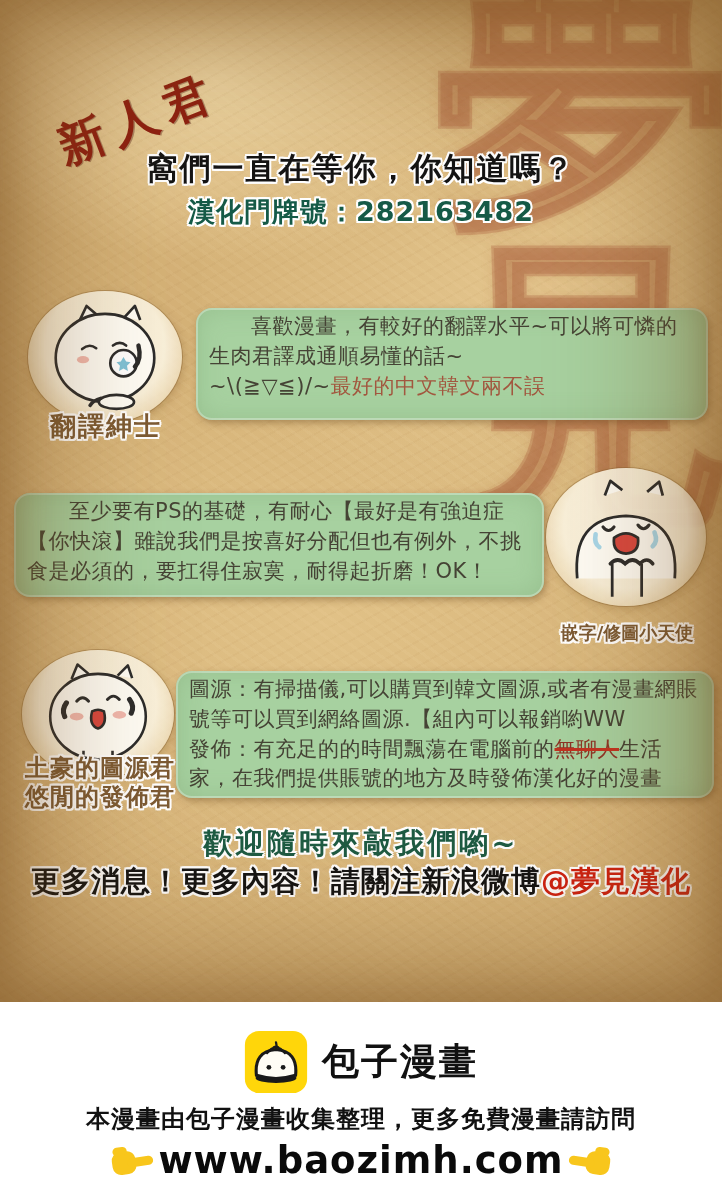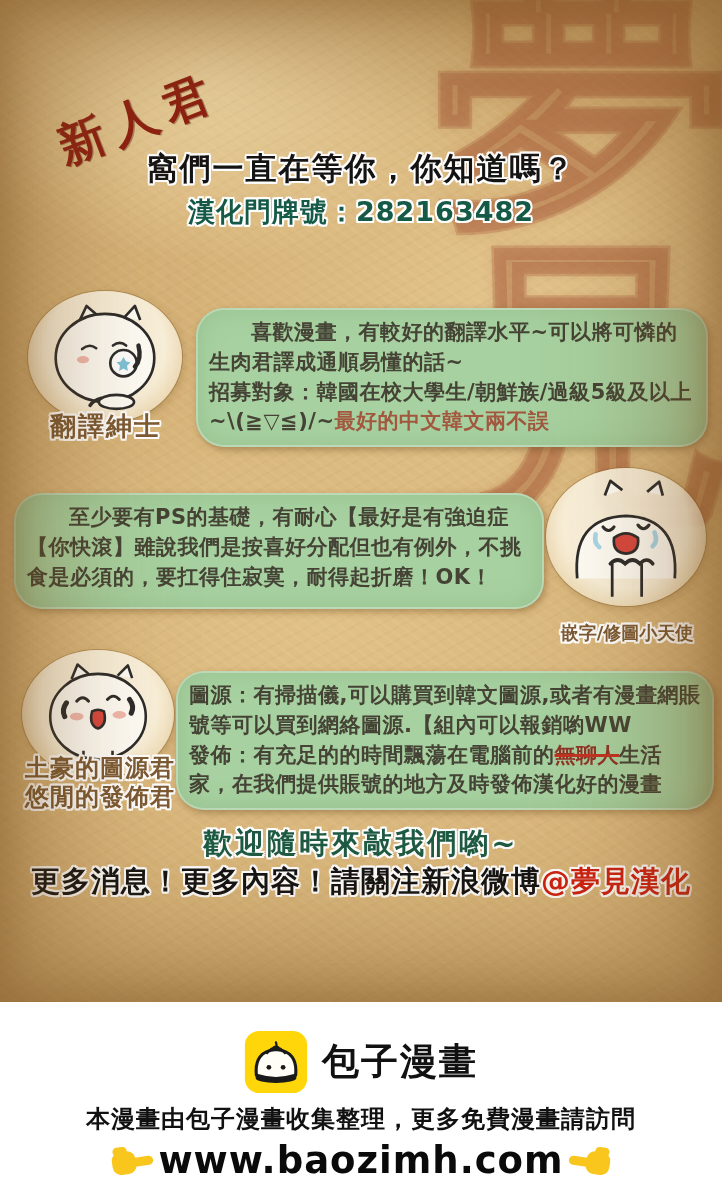--- a/index.html
+++ b/index.html
@@ -48,24 +48,24 @@
   .c1{left:28px;top:291px;width:154px;height:132px;}
   .c2{left:546px;top:468px;width:160px;height:138px;}
   .c3{left:22px;top:650px;width:152px;height:128px;}
   .char-label{position:absolute;text-align:center;font-weight:bold;color:#7c5a33;letter-spacing:2px;}
   .l1{left:18px;top:409px;width:176px;font-size:26px;}
   .l2{left:532px;top:596px;width:190px;font-size:18px;letter-spacing:0;margin-top:25px;}
   .l3a{left:4px;top:752px;width:192px;font-size:24px;letter-spacing:1px;}
   .l3b{left:4px;top:781px;width:192px;font-size:24px;letter-spacing:1px;}
 
   
-  .bubble{position:absolute;background:#a7d1a0;border-radius:28px;padding:10px 13px;
+  .bubble{position:absolute;background:#a7d1a0;border-radius:16px;padding:4px 13px;
     box-shadow:inset 0 0 0 2px rgba(255,255,255,.30), inset 0 0 26px rgba(120,160,110,.35),
                2px 3px 7px rgba(95,60,20,.38);
-    color:#454335;font-weight:bold;font-size:21px;line-height:1.42;letter-spacing:.5px;}
+    color:#454335;font-weight:normal;font-size:21px;line-height:1.42;letter-spacing:.5px;}
   .bubble p{margin:0;}
   .indent{text-indent:2em;}
   .b1{left:196px;top:308px;width:486px;min-height:104px;}
   .b2{left:14px;top:493px;width:504px;min-height:96px;}
   .b3{left:176px;top:671px;width:512px;min-height:98px;}
   .brick{color:#a2573f;}
   .struck{color:#8d3526;text-decoration:line-through;text-decoration-color:#c23220;text-decoration-thickness:3px;}
 
   
   .welcome{position:absolute;left:0;top:824px;width:100%;text-align:center;
@@ -116,21 +116,20 @@
         <path d="M96 75 l3 5 l5 1 l-4 4 l1 6 l-5 -3 l-5 3 l1 -6 l-4 -4 l5 -1 z" fill="#7ec2d8"></path>
         <path d="M113 62 q4 16 -4 24" fill="none" stroke="#2b2b2b" stroke-width="5" stroke-linecap="round"></path>
         <ellipse cx="88" cy="126" rx="20" ry="8" fill="#fffdf6" stroke="#2b2b2b" stroke-width="3"></ellipse>
         <path d="M70 122 q-8 2 -12 8" fill="none" stroke="#2b2b2b" stroke-width="4" stroke-linecap="round"></path>
       </svg>
     </div>
     <div class="char-label l1 outline-w">翻譯紳士</div>
 
     <div class="bubble b1">
       <p class="indent">喜歡漫畫，有較好的翻譯水平~可以將可憐的生肉君譯成通順易懂的話~</p>
-      <p>招募對象：韓國在校大學生/朝鮮族/過級5級及以上</p>
       <p><span>~\(≧▽≦)/~</span><span class="brick">最好的中文韓文兩不誤</span></p>
     </div>
 
     <div class="bubble b2">
       <p class="indent">至少要有PS的基礎，有耐心【最好是有強迫症【你快滾】雖說我們是按喜好分配但也有例外，不挑食是必須的，要扛得住寂寞，耐得起折磨！OK！</p>
     </div>
     <div class="char-circle c2">
       <svg viewBox="0 0 150 150">
         <path d="M52 30 l6 -16 l13 10" fill="#fffdf6" stroke="#2b2b2b" stroke-width="3" stroke-linejoin="round"></path>
         <path d="M98 26 l13 -11 l4 15" fill="#fffdf6" stroke="#2b2b2b" stroke-width="3" stroke-linejoin="round"></path>

